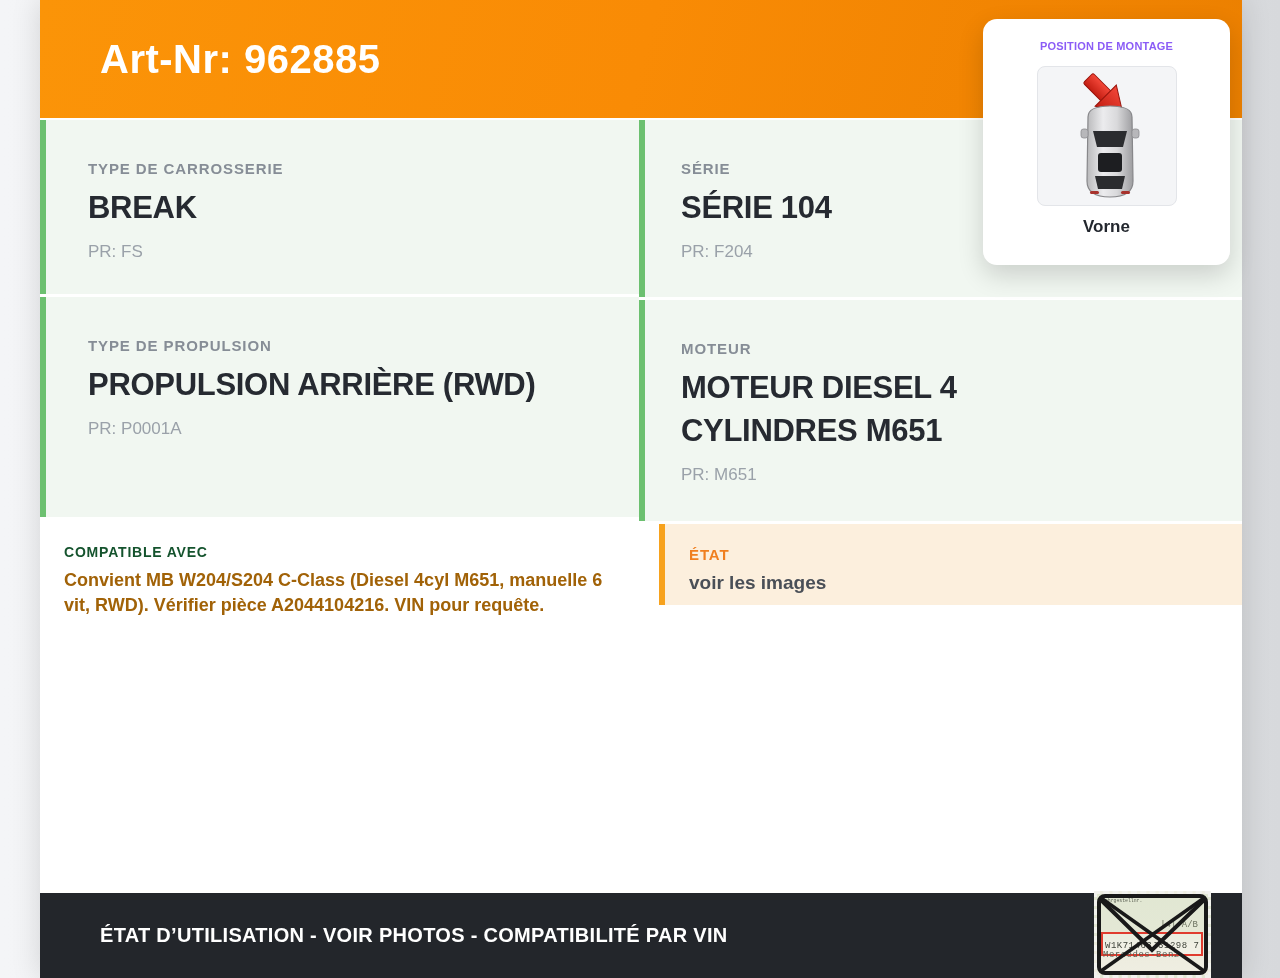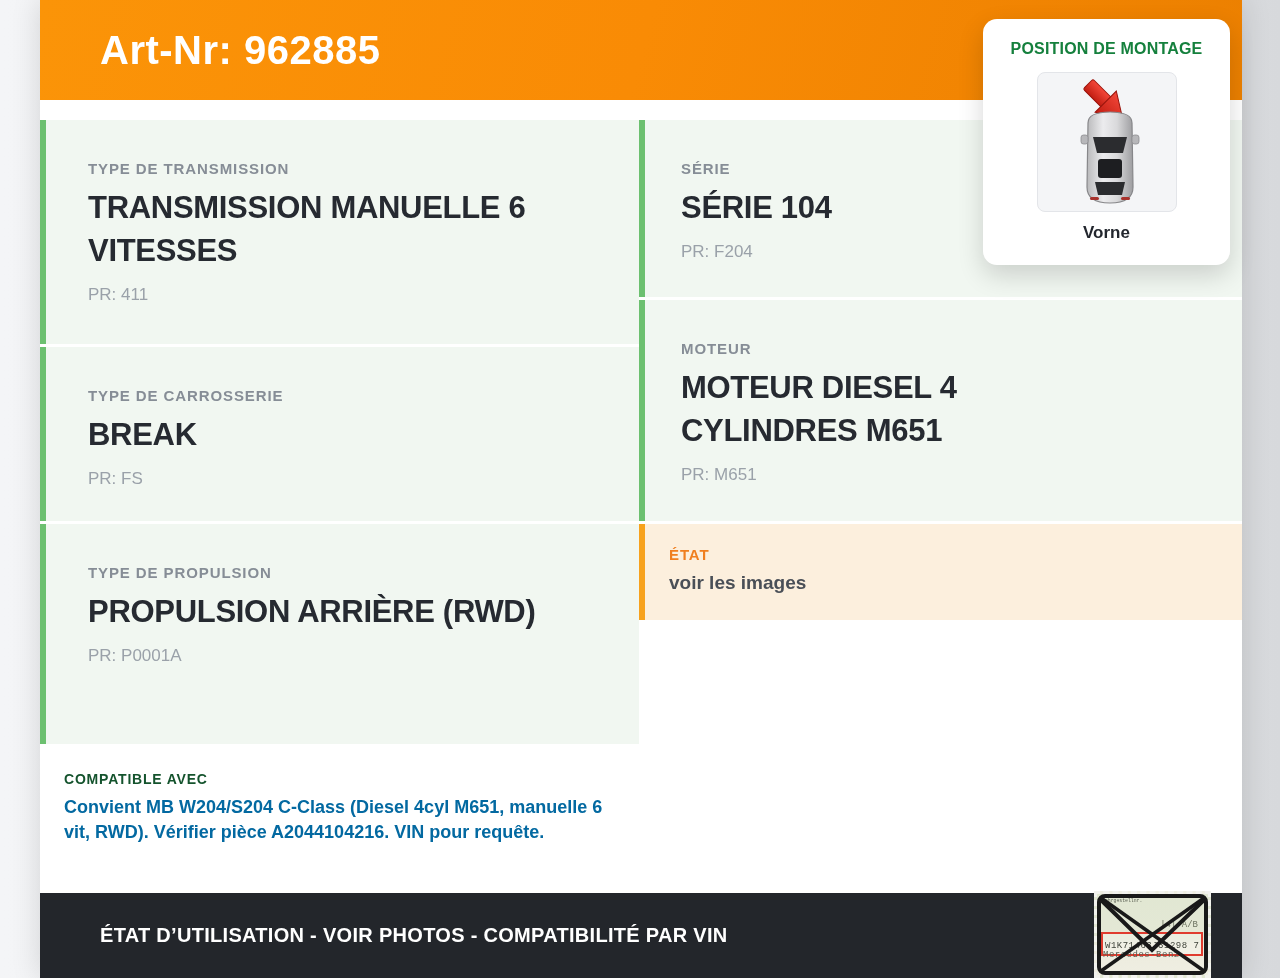--- a/index.html
+++ b/index.html
@@ -8,21 +8,21 @@
     font-family:"Liberation Sans", sans-serif;
     background:linear-gradient(to right,#f4f5f7 0%,#ecedf0 55%,#d7d9dc 100%);
     position:relative; overflow:hidden;
   }
   .main-card{
     position:absolute; left:40px; top:0; width:1202px; height:978px;
     background:#ffffff; box-shadow:0 0 28px rgba(0,0,0,.14);
   }
   
   .header{
-    position:absolute; left:0; top:0; width:100%; height:100px;
+    position:absolute; left:0; top:0; width:100%; height:118px;
     background:linear-gradient(105deg,#fb9408 0%,#f98b05 50%,#ec8000 100%);
     display:flex; align-items:center; padding-left:60px;
   }
   .header-title{
     color:#ffffff; font-size:40px; font-weight:800; letter-spacing:.5px;
   }
   
   .columns{
     position:absolute; left:0; top:120px; width:100%;
     display:grid; grid-template-columns:599px 603px; column-gap:0;
@@ -41,39 +41,39 @@
   }
   .spec-card.state .spec-label{ color:#f07f1f; }
   .spec-value{
     margin-top:9px; font-size:31px; line-height:43px; font-weight:800;
     letter-spacing:-.3px; color:#262a31; max-width:450px;
   }
   .spec-pr{ margin-top:13px; font-size:17px; color:#9aa1a9; }
   .state-value{ margin-top:9px; font-size:19px; font-weight:600; color:#4a4f57; }
   
   .h224{height:224px;} .h174{height:174px;} .h220{height:220px;}
-  .h177{height:177px;} .h221{height:221px;} .h96{height:96px;}
+  .h177{height:177px;} .h221{height:221px;} .h96{height:81px;margin-left:20px;}
   
   .compat{
     background:#ffffff; height:144px; padding:24px 30px 0 24px;
   }
   .compat-label{ font-size:14px; font-weight:700; letter-spacing:.8px; color:#14532d; }
   .compat-text{
     margin-top:8px; font-size:18px; line-height:24.5px; font-weight:700;
-    color:#0369a1; max-width:545px;
+    color:#a16207; max-width:545px;
   }
   
   .pos-card{
     position:absolute; left:983px; top:19px; width:247px; height:246px;
     background:#ffffff; border-radius:14px;
     box-shadow:0 10px 26px rgba(0,0,0,.16);
     display:flex; flex-direction:column; align-items:center; z-index:5;
     padding-top:21px;
   }
-  .pos-title{ font-size:16px; font-weight:800; letter-spacing:.2px; color:#15803d; }
+  .pos-title{ font-size:11px; font-weight:800; letter-spacing:.2px; color:#8b5cf6; }
   .pos-imgbox{
     margin-top:14px; width:140px; height:140px; background:#f4f5f7;
     border:1px solid #e3e5e9; border-radius:8px; overflow:hidden;
   }
   .pos-caption{ margin-top:11px; font-size:17px; font-weight:700; color:#23272e; }
   
   .footer{
     position:absolute; left:0; top:893px; width:100%; height:85px;
     background:#23262b; display:flex; align-items:center; padding-left:60px;
   }
@@ -101,25 +101,20 @@
 
 <div class="main-card">
 
   <div class="header">
     <div class="header-title">Art-Nr: 962885</div>
   </div>
 
   <div class="columns">
 
     <div class="col col-left">
-      <div class="spec-card h224">
-        <div class="spec-label">TYPE DE TRANSMISSION</div>
-        <div class="spec-value">TRANSMISSION MANUELLE 6 VITESSES</div>
-        <div class="spec-pr">PR: 411</div>
-      </div>
       <div class="spec-card h174">
         <div class="spec-label">TYPE DE CARROSSERIE</div>
         <div class="spec-value">BREAK</div>
         <div class="spec-pr">PR: FS</div>
       </div>
       <div class="spec-card h220">
         <div class="spec-label">TYPE DE PROPULSION</div>
         <div class="spec-value">PROPULSION ARRIÈRE (RWD)</div>
         <div class="spec-pr">PR: P0001A</div>
       </div>

